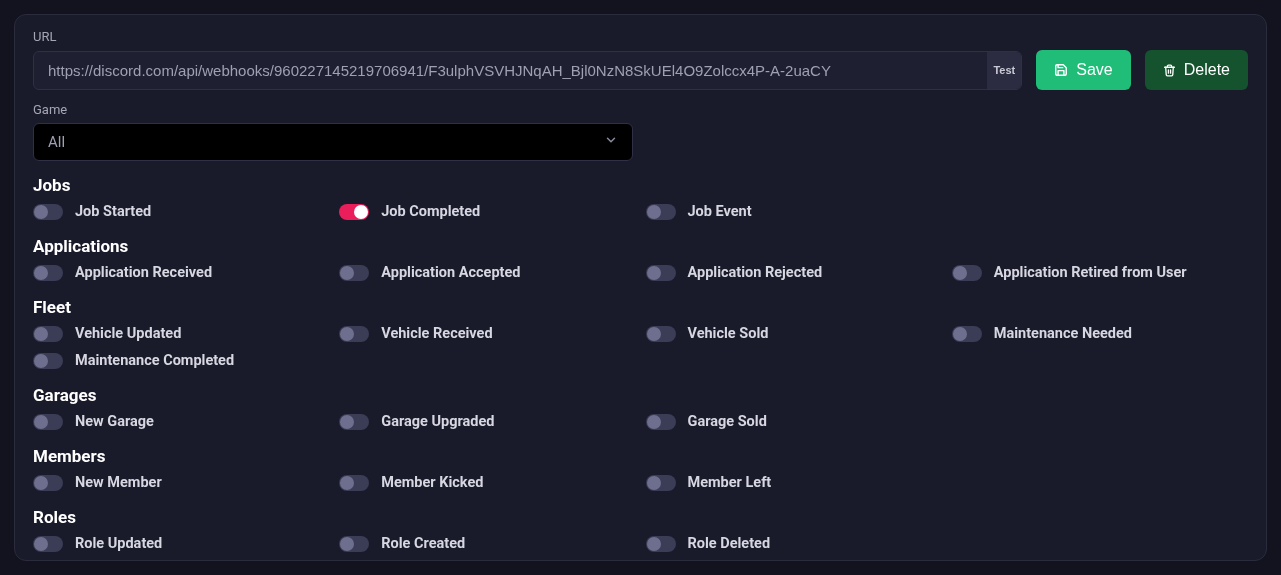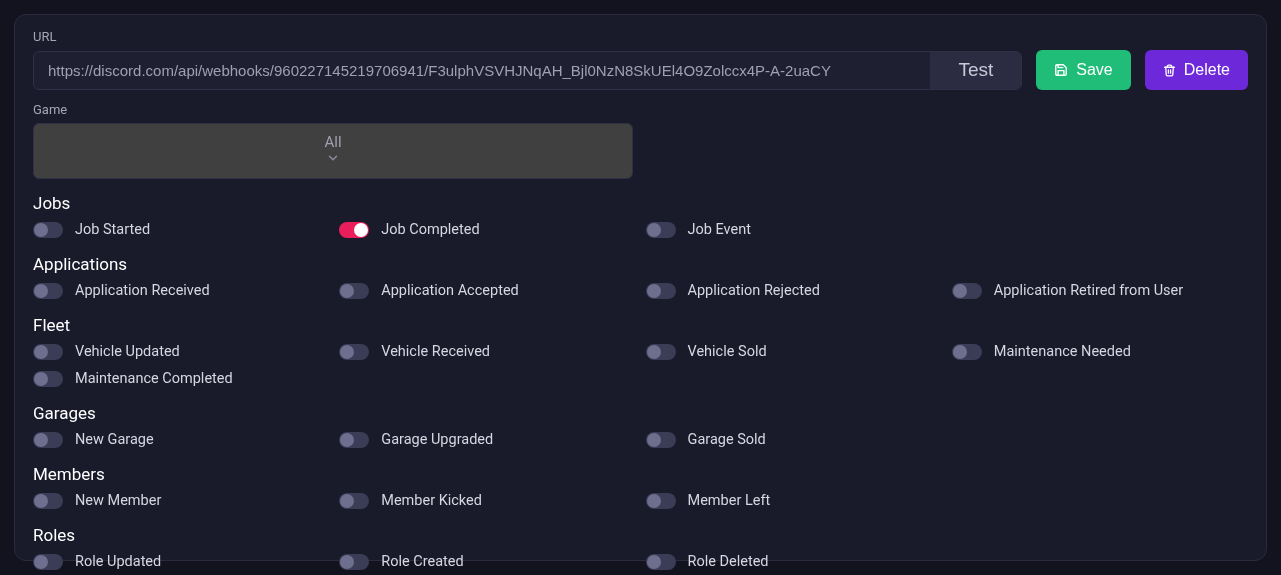--- a/index.html
+++ b/index.html
@@ -45,76 +45,77 @@
     border: none;
     color: #9fa0b2;
     font-size: 15px;
     padding: 10px 14px;
     outline: none;
   }
   .test-btn {
     background: #2b2c42;
     color: #c9c9d6;
     border: none;
-    padding: 0 28px;
-    font-size: 19px;
+    padding: 0 6px;
+    font-size: 11px;
     cursor: pointer;
+    font-weight: bold;
   }
   .btn {
     border: none;
     border-radius: 6px;
     padding: 0 18px;
     font-size: 16px;
     font-weight: 500;
     cursor: pointer;
     display: inline-flex;
     align-items: center;
     gap: 8px;
     color: #fff;
     height: 40px;
   }
   .btn-save { background: #1fbd77; }
-  .btn-delete { background: #6d28d9; }
+  .btn-delete { background: #14532d; }
   .icon { display: inline-flex; }
   .game-select {
     width: 600px;
     max-width: 100%;
-    background: #404040;
+    background: #000000;
     border: 1px solid #2f3045;
     border-radius: 6px;
     padding: 9px 14px;
     display: flex;
     align-items: center;
     justify-content: space-between;
     color: #9fa0b2;
     font-size: 15px;
     cursor: pointer;
-    flex-direction: column;
   }
   .chevron svg { width: 14px; height: 14px; stroke: #8a8b9e; }
   .section-title {
     font-size: 17px;
-    font-weight: 400;
+    font-weight: 700;
     color: #fff;
     margin-top: 14px;
     margin-bottom: 6px;
   }
   .toggle-grid {
     display: grid;
     grid-template-columns: repeat(4, 1fr);
     column-gap: 10px;
     row-gap: 6px;
   }
   .toggle-item {
     display: flex;
     align-items: center;
     gap: 12px;
     font-size: 14.5px;
     color: #d7d7e2;
     padding: 2px 0;
+    font-weight: bold;
   }
   .toggle {
     position: relative;
     width: 30px;
     height: 16px;
     background: #3b3c55;
     border-radius: 999px;
     cursor: pointer;
     flex-shrink: 0;
   }

